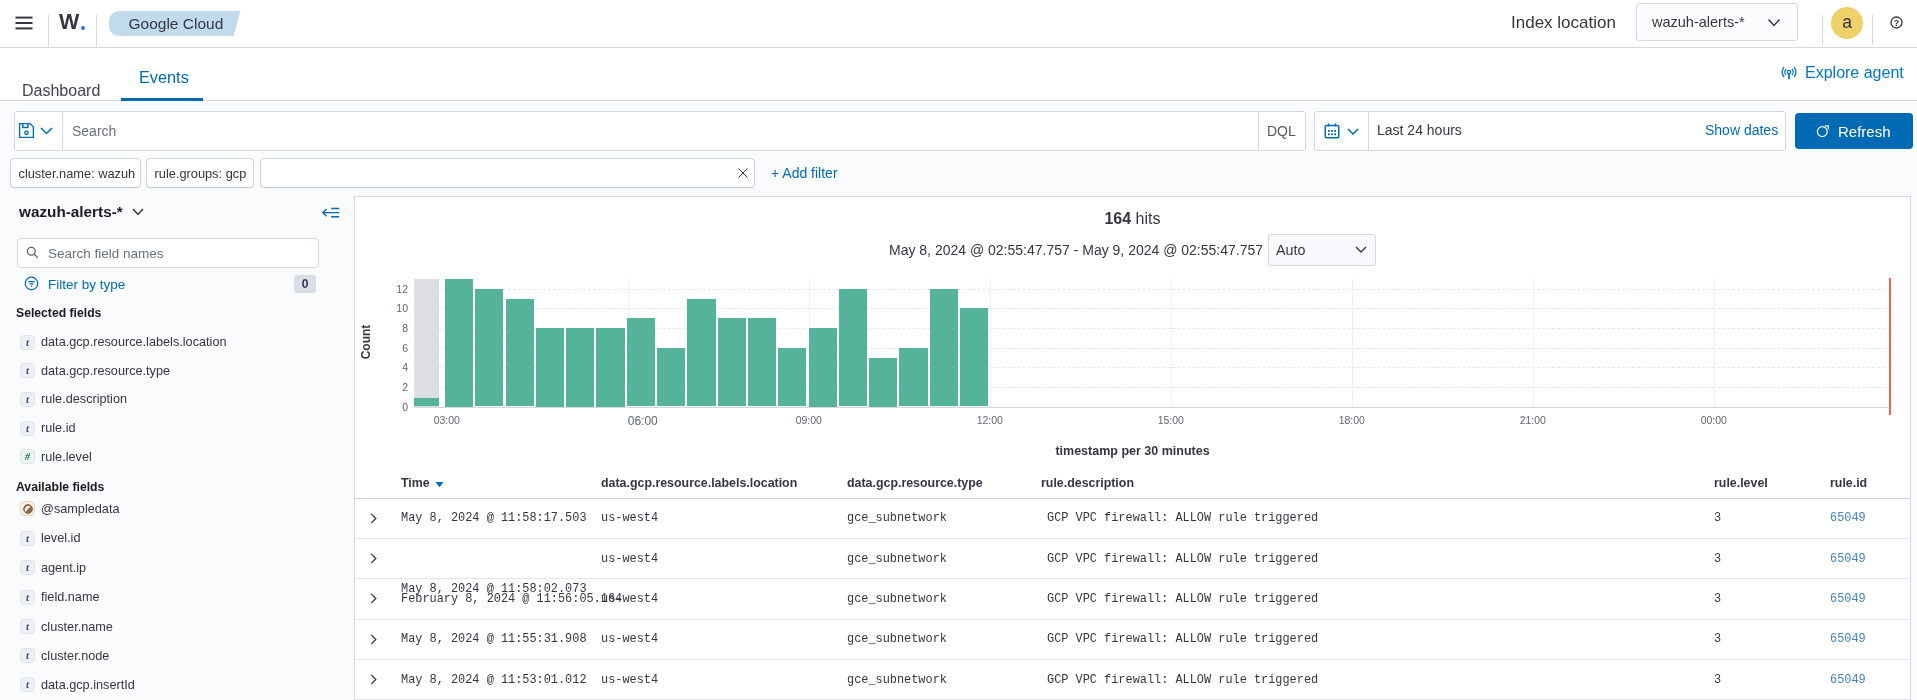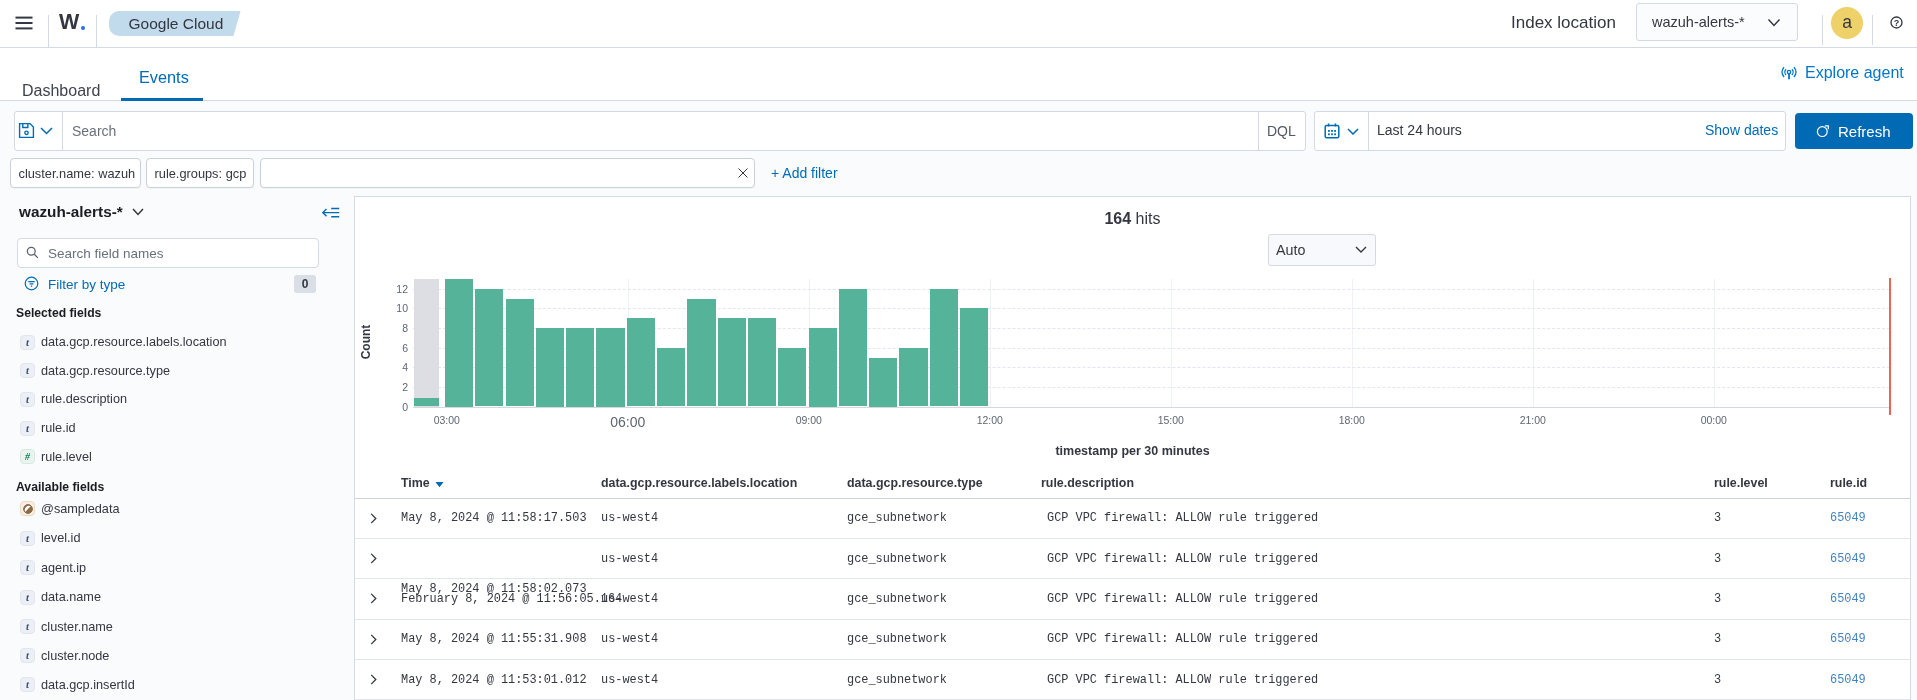--- a/index.html
+++ b/index.html
@@ -140,28 +140,29 @@
       <circle cx="5" cy="5" r="4.4" fill="#8c6a46"></circle>
       <path d="M2.1 7.9 A4.4 4.4 0 0 1 7.9 2.1 L2.1 7.9z" fill="#fff"></path>
       <circle cx="5" cy="5" r="4.4" fill="none" stroke="#8c6a46" stroke-width="1"></circle>
     </svg>
 <div class="txt cy" style="left:41px;top:508.5px;font-size:12.7px">@sampledata</div>
 <div class="abs" style="left:20px;top:530.5px;width:15px;height:15px;background:#eceff5;border:1px solid #e0e5ee;border-radius:4px;text-align:center;line-height:13px;font-size:10.5px;font-weight:bold;font-style:italic;color:#38506e;font-family:'Liberation Serif',serif">t</div>
 <div class="txt cy" style="left:41px;top:538px;font-size:12.7px">level.id</div>
 <div class="abs" style="left:20px;top:560.0px;width:15px;height:15px;background:#eceff5;border:1px solid #e0e5ee;border-radius:4px;text-align:center;line-height:13px;font-size:10.5px;font-weight:bold;font-style:italic;color:#38506e;font-family:'Liberation Serif',serif">t</div>
 <div class="txt cy" style="left:41px;top:567.5px;font-size:12.7px">agent.ip</div>
 <div class="abs" style="left:20px;top:589.5px;width:15px;height:15px;background:#eceff5;border:1px solid #e0e5ee;border-radius:4px;text-align:center;line-height:13px;font-size:10.5px;font-weight:bold;font-style:italic;color:#38506e;font-family:'Liberation Serif',serif">t</div>
-<div class="txt cy" style="left:41px;top:597px;font-size:12.7px">data.name</div>
+<div class="txt cy" style="left:41px;top:597px;font-size:12.7px">field.name</div>
 <div class="abs" style="left:20px;top:619.0px;width:15px;height:15px;background:#eceff5;border:1px solid #e0e5ee;border-radius:4px;text-align:center;line-height:13px;font-size:10.5px;font-weight:bold;font-style:italic;color:#38506e;font-family:'Liberation Serif',serif">t</div>
 <div class="txt cy" style="left:41px;top:626.5px;font-size:12.7px">cluster.name</div>
 <div class="abs" style="left:20px;top:648.0px;width:15px;height:15px;background:#eceff5;border:1px solid #e0e5ee;border-radius:4px;text-align:center;line-height:13px;font-size:10.5px;font-weight:bold;font-style:italic;color:#38506e;font-family:'Liberation Serif',serif">t</div>
 <div class="txt cy" style="left:41px;top:655.5px;font-size:12.7px">cluster.node</div>
 <div class="abs" style="left:20px;top:677.0px;width:15px;height:15px;background:#eceff5;border:1px solid #e0e5ee;border-radius:4px;text-align:center;line-height:13px;font-size:10.5px;font-weight:bold;font-style:italic;color:#38506e;font-family:'Liberation Serif',serif">t</div>
 <div class="txt cy" style="left:41px;top:684.5px;font-size:12.7px">data.gcp.insertId</div>
 <div class="txt" style="left:354px;top:210px;width:1557px;text-align:center;font-size:16px"><b>164</b> hits</div>
+<div class="txt cy" style="left:889px;top:250px;font-size:14px">May 8, 2024 @ 02:55:47.757 - May 9, 2024 @ 02:55:47.757</div>
 <div class="abs" style="left:1268px;top:234px;width:108px;height:31.5px;background:#f7f9fc;border:1px solid #d3dae6;border-radius:3px"></div>
 <div class="txt cy" style="left:1276px;top:250px;font-size:14.3px">Auto</div>
 <svg style="left:1355px;top:246px" width="12" height="8" viewBox="0 0 12 8">
       <path d="M1 1l5 5 5-5" fill="none" stroke="#343741" stroke-width="1.4"></path>
     </svg>
 <div class="txt" style="left:346px;top:335.5px;width:40px;height:12px;text-align:center;font-size:12px;font-weight:bold;transform:rotate(-90deg);transform-origin:center;line-height:12px">Count</div>
 <div class="abs" style="left:446.8px;top:279px;width:1px;height:127.5px;background:#eef1f5"></div>
 <div class="abs" style="left:627.8px;top:279px;width:1px;height:127.5px;background:#eef1f5"></div>
 <div class="abs" style="left:808.8px;top:279px;width:1px;height:127.5px;background:#eef1f5"></div>
 <div class="abs" style="left:989.8px;top:279px;width:1px;height:127.5px;background:#eef1f5"></div>
@@ -198,21 +199,21 @@
 <div class="abs" style="left:747.9px;top:318.2px;width:28.3px;height:88.3px;background:#54b399"></div>
 <div class="abs" style="left:778.2px;top:347.7px;width:28.3px;height:58.8px;background:#54b399"></div>
 <div class="abs" style="left:808.5px;top:328.0px;width:28.3px;height:78.5px;background:#54b399"></div>
 <div class="abs" style="left:838.8px;top:288.8px;width:28.3px;height:117.7px;background:#54b399"></div>
 <div class="abs" style="left:869.1px;top:357.5px;width:28.3px;height:49.0px;background:#54b399"></div>
 <div class="abs" style="left:899.4px;top:347.7px;width:28.3px;height:58.8px;background:#54b399"></div>
 <div class="abs" style="left:929.7px;top:288.8px;width:28.3px;height:117.7px;background:#54b399"></div>
 <div class="abs" style="left:960.0px;top:308.4px;width:28.3px;height:98.1px;background:#54b399"></div>
 <div class="abs" style="left:1888.5px;top:278px;width:2.5px;height:137px;background:#e7664c"></div>
 <div class="txt" style="left:416.8px;top:414px;width:60px;text-align:center;font-size:10.5px;color:#5f6670">03:00</div>
-<div class="txt" style="left:597.8px;top:414px;width:60px;text-align:center;font-size:14px;color:#5f6670">06:00</div>
+<div class="txt" style="left:597.8px;top:414px;width:60px;text-align:right;font-size:12px;color:#5f6670">06:00</div>
 <div class="txt" style="left:778.8px;top:414px;width:60px;text-align:center;font-size:10.5px;color:#5f6670">09:00</div>
 <div class="txt" style="left:959.8px;top:414px;width:60px;text-align:center;font-size:10.5px;color:#5f6670">12:00</div>
 <div class="txt" style="left:1140.8px;top:414px;width:60px;text-align:center;font-size:10.5px;color:#5f6670">15:00</div>
 <div class="txt" style="left:1321.8px;top:414px;width:60px;text-align:center;font-size:10.5px;color:#5f6670">18:00</div>
 <div class="txt" style="left:1502.8px;top:414px;width:60px;text-align:center;font-size:10.5px;color:#5f6670">21:00</div>
 <div class="txt" style="left:1683.8px;top:414px;width:60px;text-align:center;font-size:10.5px;color:#5f6670">00:00</div>
 <div class="txt" style="left:354px;top:444px;width:1557px;text-align:center;font-size:12.5px;font-weight:bold">timestamp per 30 minutes</div>
 <div class="txt cy" style="left:401px;top:482.5px;font-size:12.4px;font-weight:bold">Time</div>
 <svg style="left:434px;top:478px" width="11" height="11" viewBox="0 0 12 12">
       <path d="M6 10L1.6 4.4h8.8z" fill="#006bb4"></path>

